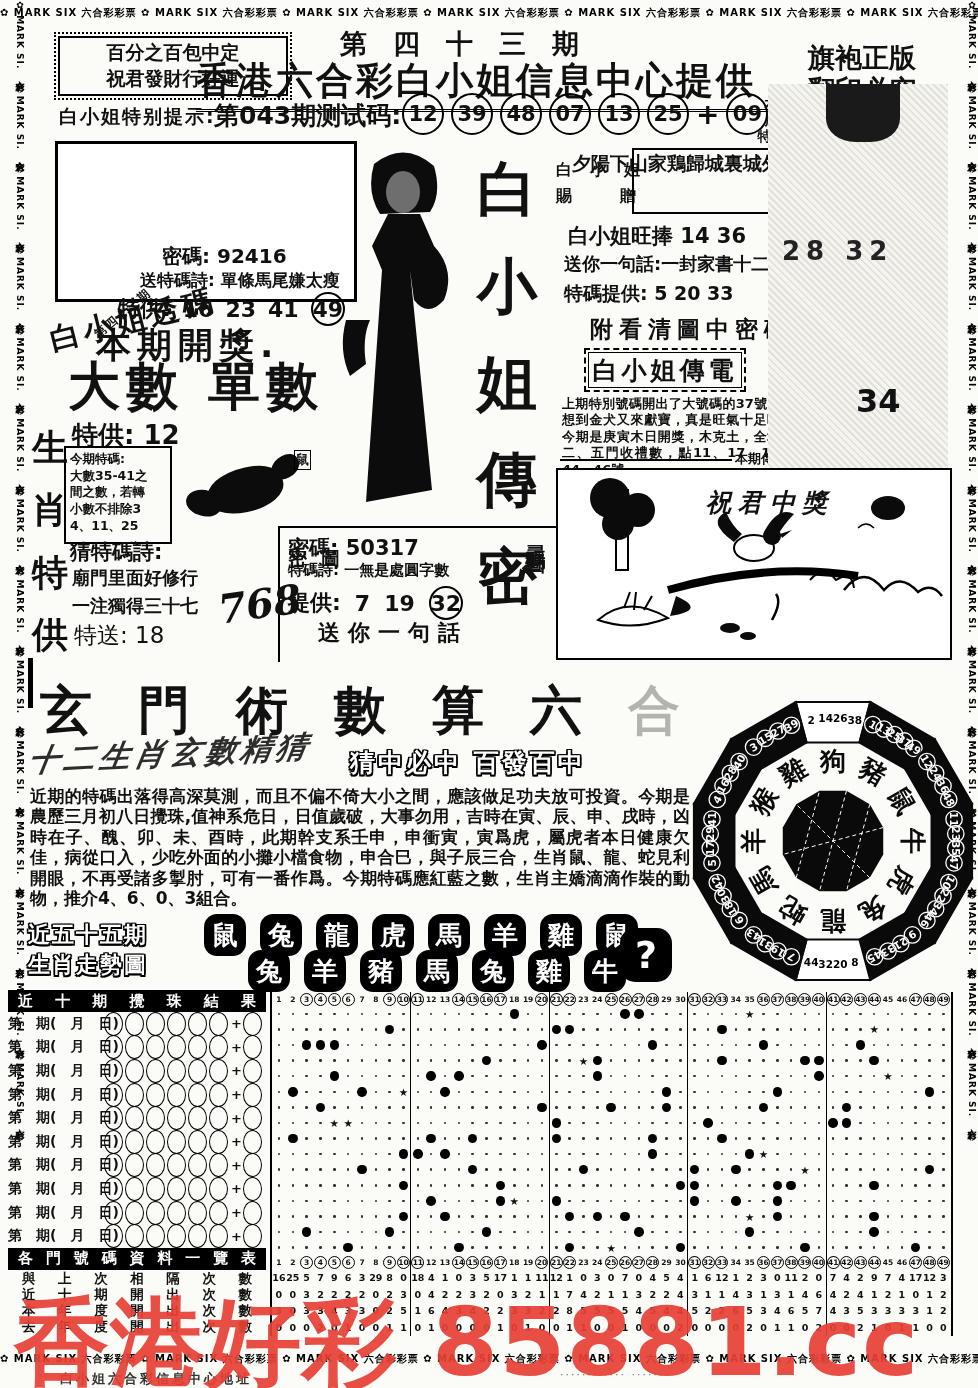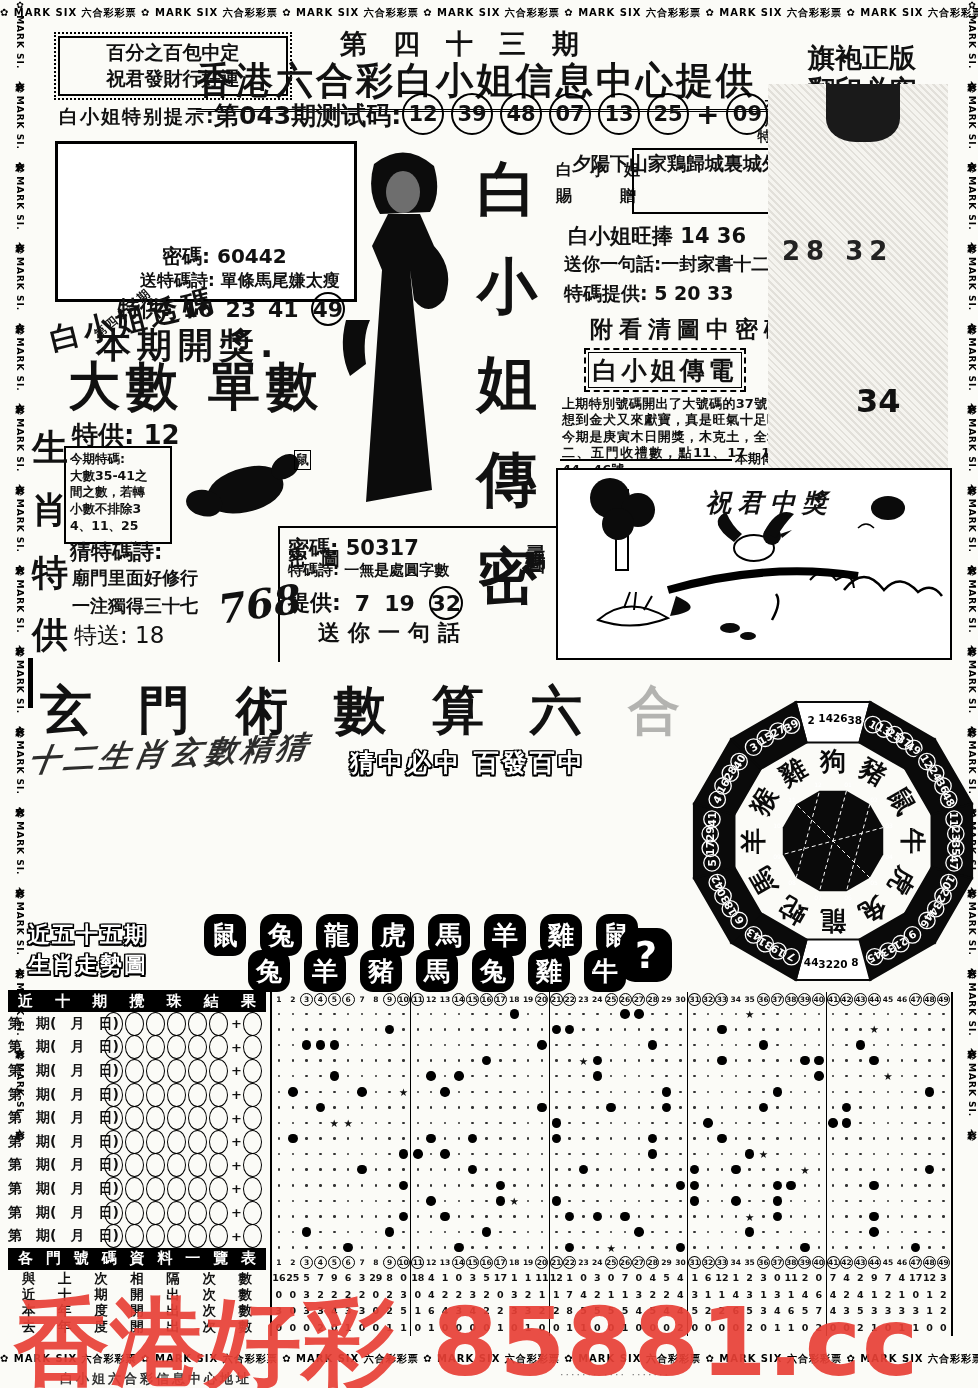--- a/index.html
+++ b/index.html
@@ -162,21 +162,21 @@
     </div>
   <div class="abs notice-right">
     <div>本报应彩民</div>
     <div>朋友的利益</div>
     <div>特推出加强版</div>
   </div>
 
   <div class="abs empty-box"></div>
   <div class="abs touma-issue">第四十三期</div>
   <div class="abs touma">白小姐透碼</div>
-  <div class="abs l-mima">密碼: 60442</div>
+  <div class="abs l-mima">密碼: 92416</div>
   <div class="abs l-shi">送特碼詩: 單條馬尾嫌太瘦</div>
   <div class="abs l-tegong" id="left-tegong">
       <span>特供:</span>
       <span>16</span>
       <span>23</span>
       <span>41</span>
       <span class="tg-circ">49</span>
     </div>
   <div class="abs l-kaijiang">本期開獎.</div>
   <div class="abs l-big">大數 單數</div>
@@ -289,20 +289,21 @@
       <span>玄</span>
       <span>門</span>
       <span>術</span>
       <span>數</span>
       <span>算</span>
       <span>六</span>
       <span style="opacity: 0.3;">合</span>
     </div>
   <div class="abs calli">十二生肖玄數精猜</div>
   <div class="abs outline-row outline-t">猜中必中 百發百中</div>
+  <div class="abs para">近期的特碼出落得高深莫測，而且不偏不倚大小之間，應該做足功夫放可投資。今期是農歷三月初八日攪珠,值神系危日，日值歲破，大事勿用，吉時在寅、辰、申、戌時，凶時在子、醜、卯、未、酉時，此期幹支系壬申，申衝寅，寅爲虎，屬虎者本日健康欠佳，病從口入，少吃外面的小攤小檔食物，申合巳，與子辰三合，生肖鼠、龍、蛇見利開眼，不再受諸多掣肘，可有一番作爲。今期特碼應紅藍之數，生肖主嬌滴滴作裝的動物，推介4、6、0、3組合。</div>
   <div class="abs trend-label outline-t">
     <div>近五十五期</div>
     <div>生肖走勢圖</div>
   </div>
   <div class="abs badges1" id="badges1">
       <span class="zbadge">鼠</span>
       <span class="zbadge">兔</span>
       <span class="zbadge">龍</span>
       <span class="zbadge">虎</span>
       <span class="zbadge">馬</span>

